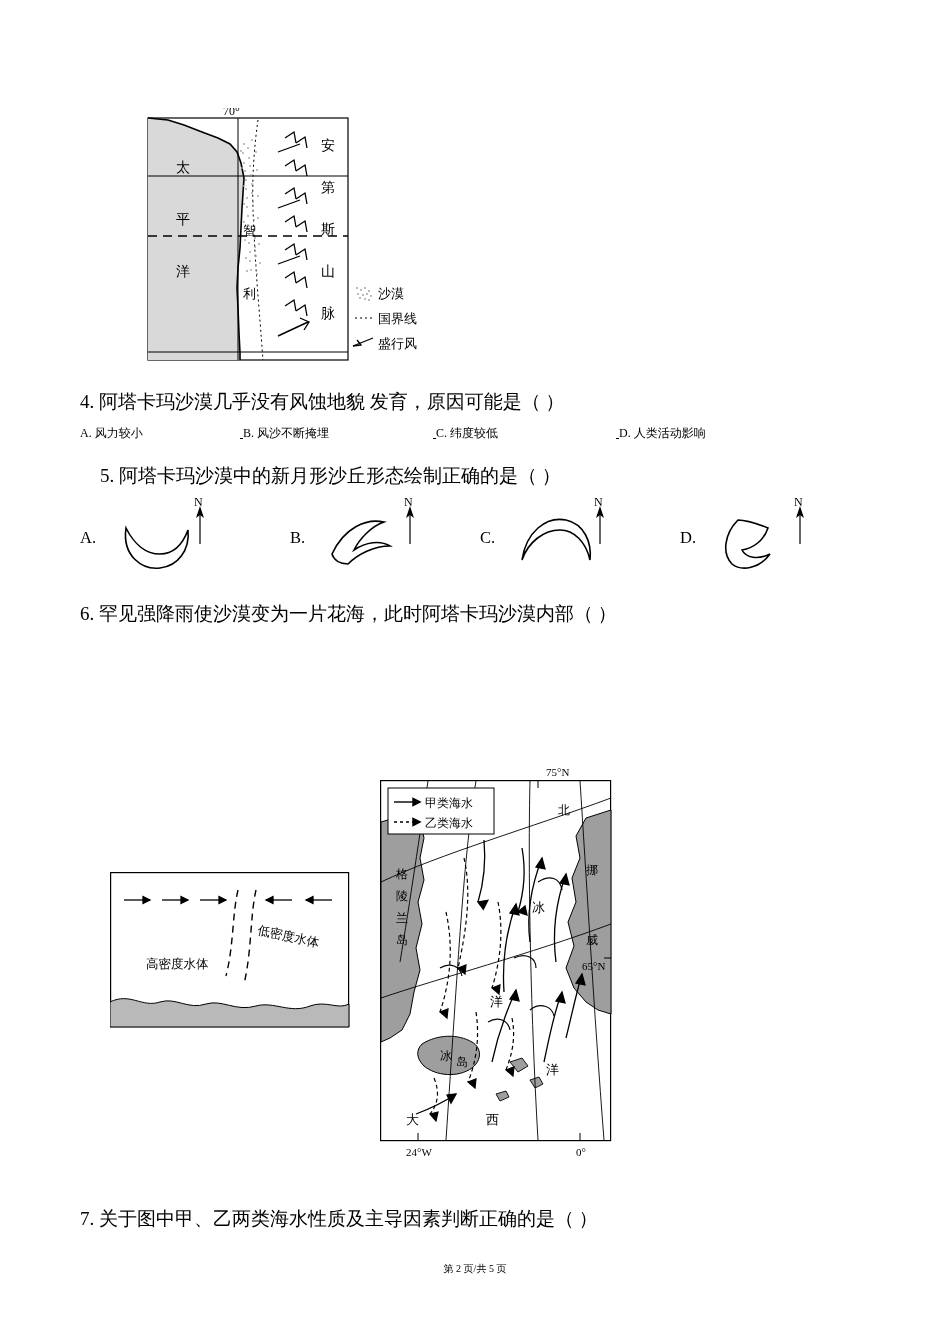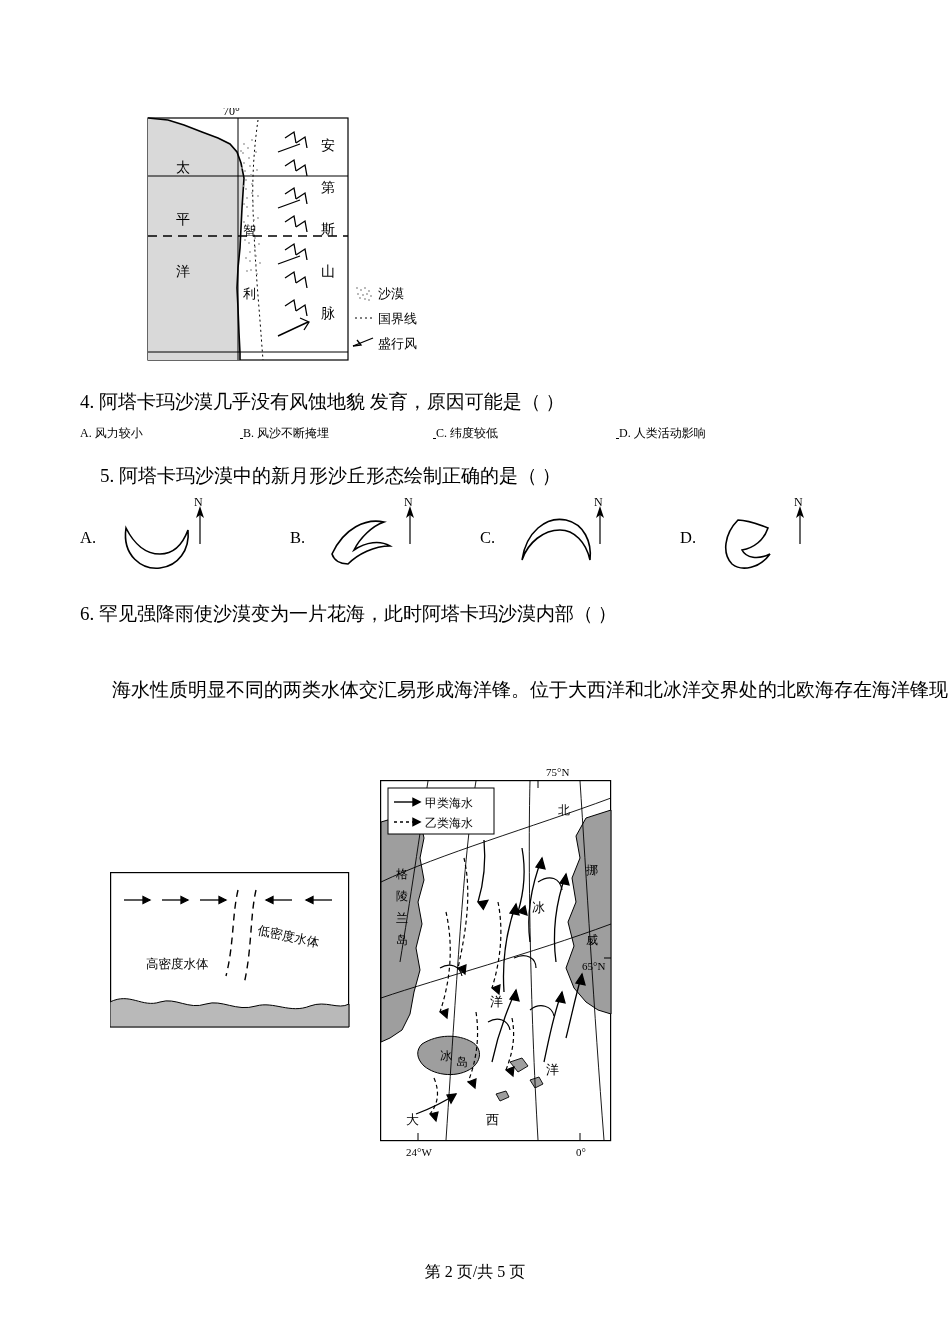--- a/index.html
+++ b/index.html
@@ -18,21 +18,21 @@
     position:absolute; left:140px; top:108px; width:320px; height:255px;
   }
   .q{
     font-size:19px; line-height:1.5;
   }
   .qline{ position:absolute; white-space:nowrap; }
   .opts{ position:absolute; white-space:nowrap; font-size:12px;text-decoration:underline;}
   .opt{ display:inline-block; }
   .footer{
     position:absolute; left:0; width:950px; text-align:center;
-    font-size:16px; color:#000;
+    font-size:10px; color:#000;
   }
   .dunelabel{ position:absolute; font-size:16.5px; }
   svg{ display:block; }
 </style>
 </head>
 <body>
 
 <div class="page">
 
   <div id="map1">
@@ -214,21 +214,20 @@
         <path d="M34,22 C20,36 18,56 28,66 C38,74 56,70 66,56 C54,62 42,60 38,52 C50,50 60,42 64,30 C54,26 42,22 34,22 Z"></path>
       </g>
       <line x1="96" y1="46" x2="96" y2="14" stroke="#000" stroke-width="1.2"></line>
       <path d="M96,8 L100,20 L96,17 L92,20 Z" fill="#000"></path>
       <text x="90" y="8" font-family="Liberation Serif, serif" font-size="12">N</text>
     </svg>
   </div>
 
   <div class="qline q" style="left:80px; top:600px;">6. 罕见强降雨使沙漠变为一片花海，此时阿塔卡玛沙漠内部（       ）</div>
 
-  <div class="qline q" style="left:112px; top:676px;">海水性质明显不同的两类水体交汇易形成海洋锋。位于大西洋和北冰洋交界处的北欧海存在海洋锋现</div>
 
   <div style="position:absolute;left:110px;top:872px;">
     <svg width="240" height="156" viewBox="0 0 240 156">
       <rect x="0.6" y="0.6" width="238" height="154" fill="#ffffff" stroke="#000" stroke-width="1.2"></rect>
 
       <path d="M0,130 C20,120 32,136 50,130 C66,125 78,138 96,132 C112,127 126,140 146,134 C164,129 180,142 200,134 C216,128 228,138 239,132 L239,155 L0,155 Z" fill="#b9b9b9" stroke="#000" stroke-width="1"></path>
 
       <path d="M128,18 C122,44 124,72 116,104" fill="none" stroke="#000" stroke-width="1.4" stroke-dasharray="7,5"></path>
       <path d="M146,18 C140,44 142,78 134,112" fill="none" stroke="#000" stroke-width="1.4" stroke-dasharray="7,5"></path>
 
@@ -353,16 +352,17 @@
       <text x="26" y="394" font-family="Liberation Serif, serif" font-size="11">24°W</text>
       <text x="196" y="394" font-family="Liberation Serif, serif" font-size="11">0°</text>
 
       <line x1="158" y1="19" x2="158" y2="26" stroke="#000" stroke-width="1"></line>
       <line x1="231" y1="196" x2="224" y2="196" stroke="#000" stroke-width="1"></line>
       <line x1="38" y1="378" x2="38" y2="371" stroke="#000" stroke-width="1"></line>
       <line x1="200" y1="378" x2="200" y2="371" stroke="#000" stroke-width="1"></line>
     </svg>
   </div>
 
+  <div class="qline q" style="left:80px; top:1205px;">7. 关于图中甲、乙两类海水性质及主导因素判断正确的是（       ）</div>
 
   <div class="footer" style="top:1262px;">第 2 页/共 5 页</div>
 
 </div>
 
 </body></html>

